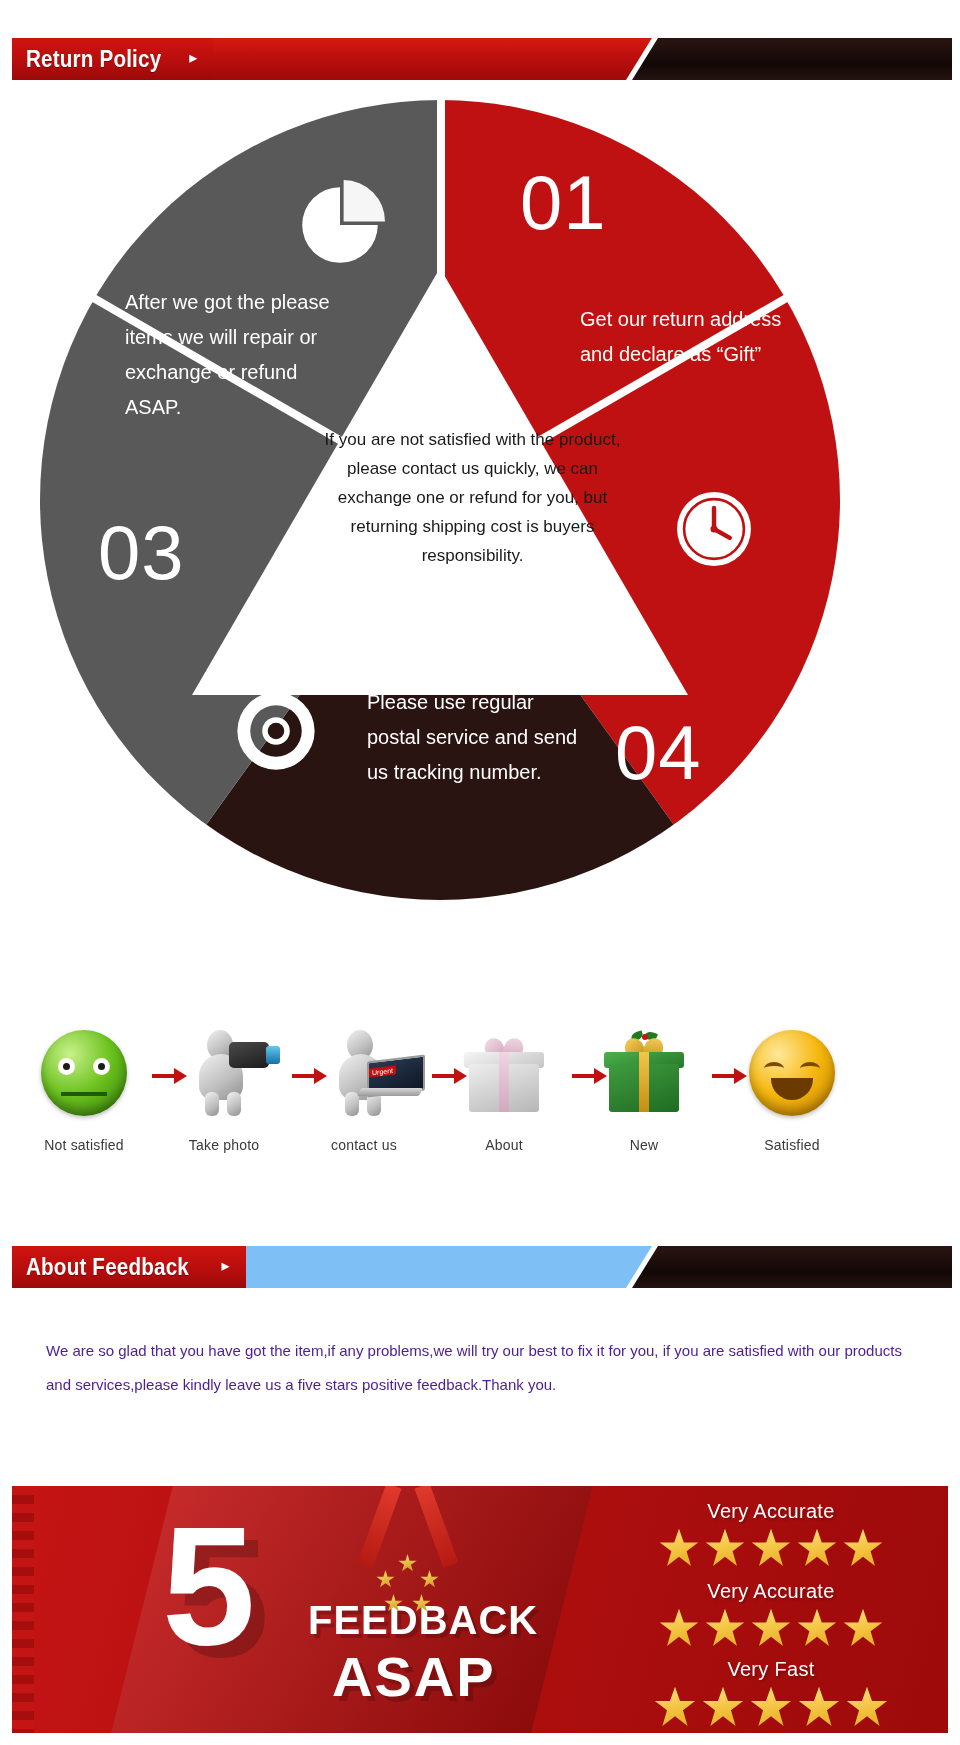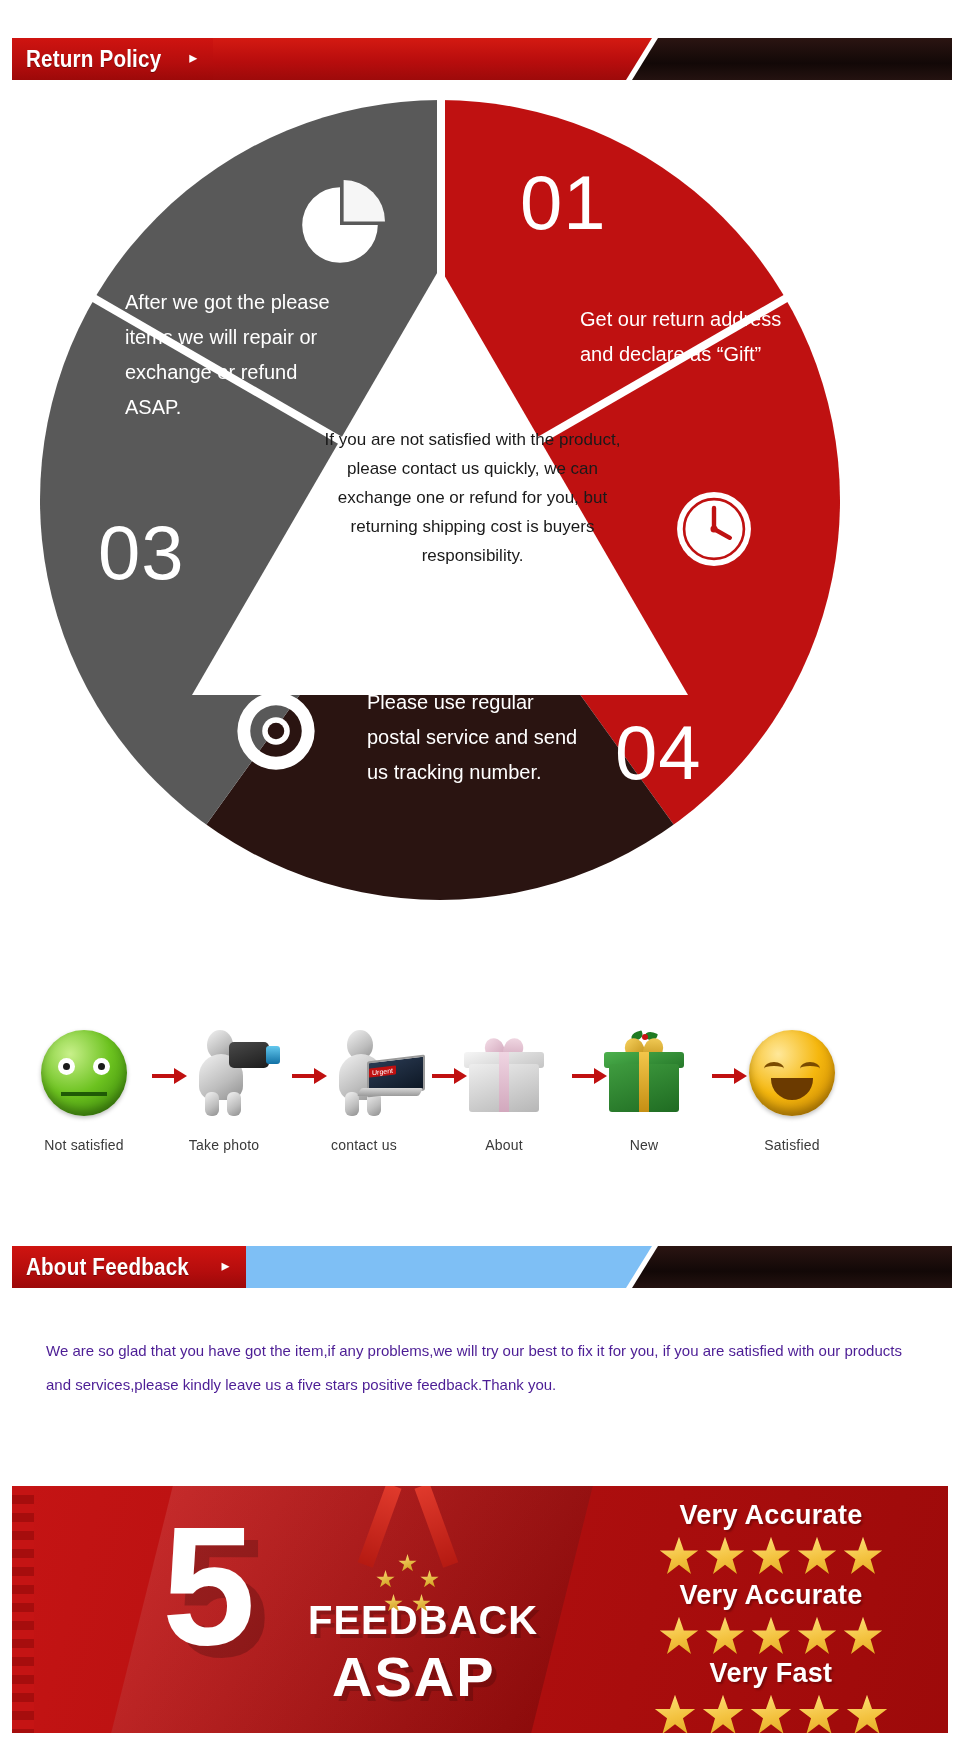--- a/index.html
+++ b/index.html
@@ -230,21 +230,21 @@
   #medal .ring{position:absolute;left:26px;top:72px;width:58px;height:58px;}
   .mstar{
     position:absolute;width:19px;height:19px;
     background:linear-gradient(160deg,#ffe07a,#c8920d);
     clip-path:polygon(50% 0%,61% 35%,98% 35%,68% 57%,79% 91%,50% 70%,21% 91%,32% 57%,2% 35%,39% 35%);
   }
 
   .rate-block{position:absolute;right:32px;text-align:center;width:290px;}
   #rate0{top:14px;} #rate1{top:94px;} #rate2{top:172px;}
   .rate-block .rlabel{
-    color:#ffffff;font-size:27px;font-weight:bold;letter-spacing:.3px;
+    color:#ffffff;font-size:20px;font-weight:normal;letter-spacing:.3px;
     text-shadow:2px 2px 2px rgba(0,0,0,.25);
   }
   .rate-block .rstars{display:flex;justify-content:center;gap:6px;margin-top:5px;}
   .rstar{
     width:40px;height:40px;
     background:linear-gradient(165deg,#ffe27d 0%,#f3c23f 55%,#e0a81f 100%);
     clip-path:polygon(50% 2%,62% 36%,98% 36%,69% 58%,80% 95%,50% 72%,20% 95%,31% 58%,2% 36%,38% 36%);
     filter:drop-shadow(0 1px 1px rgba(0,0,0,.30));
   }
   #rate2 .rstar{width:42px;height:42px;}

